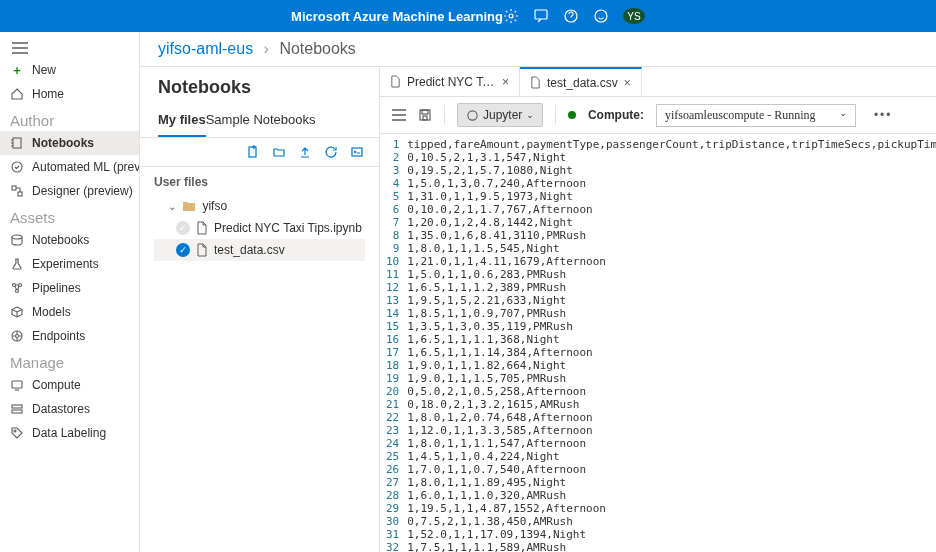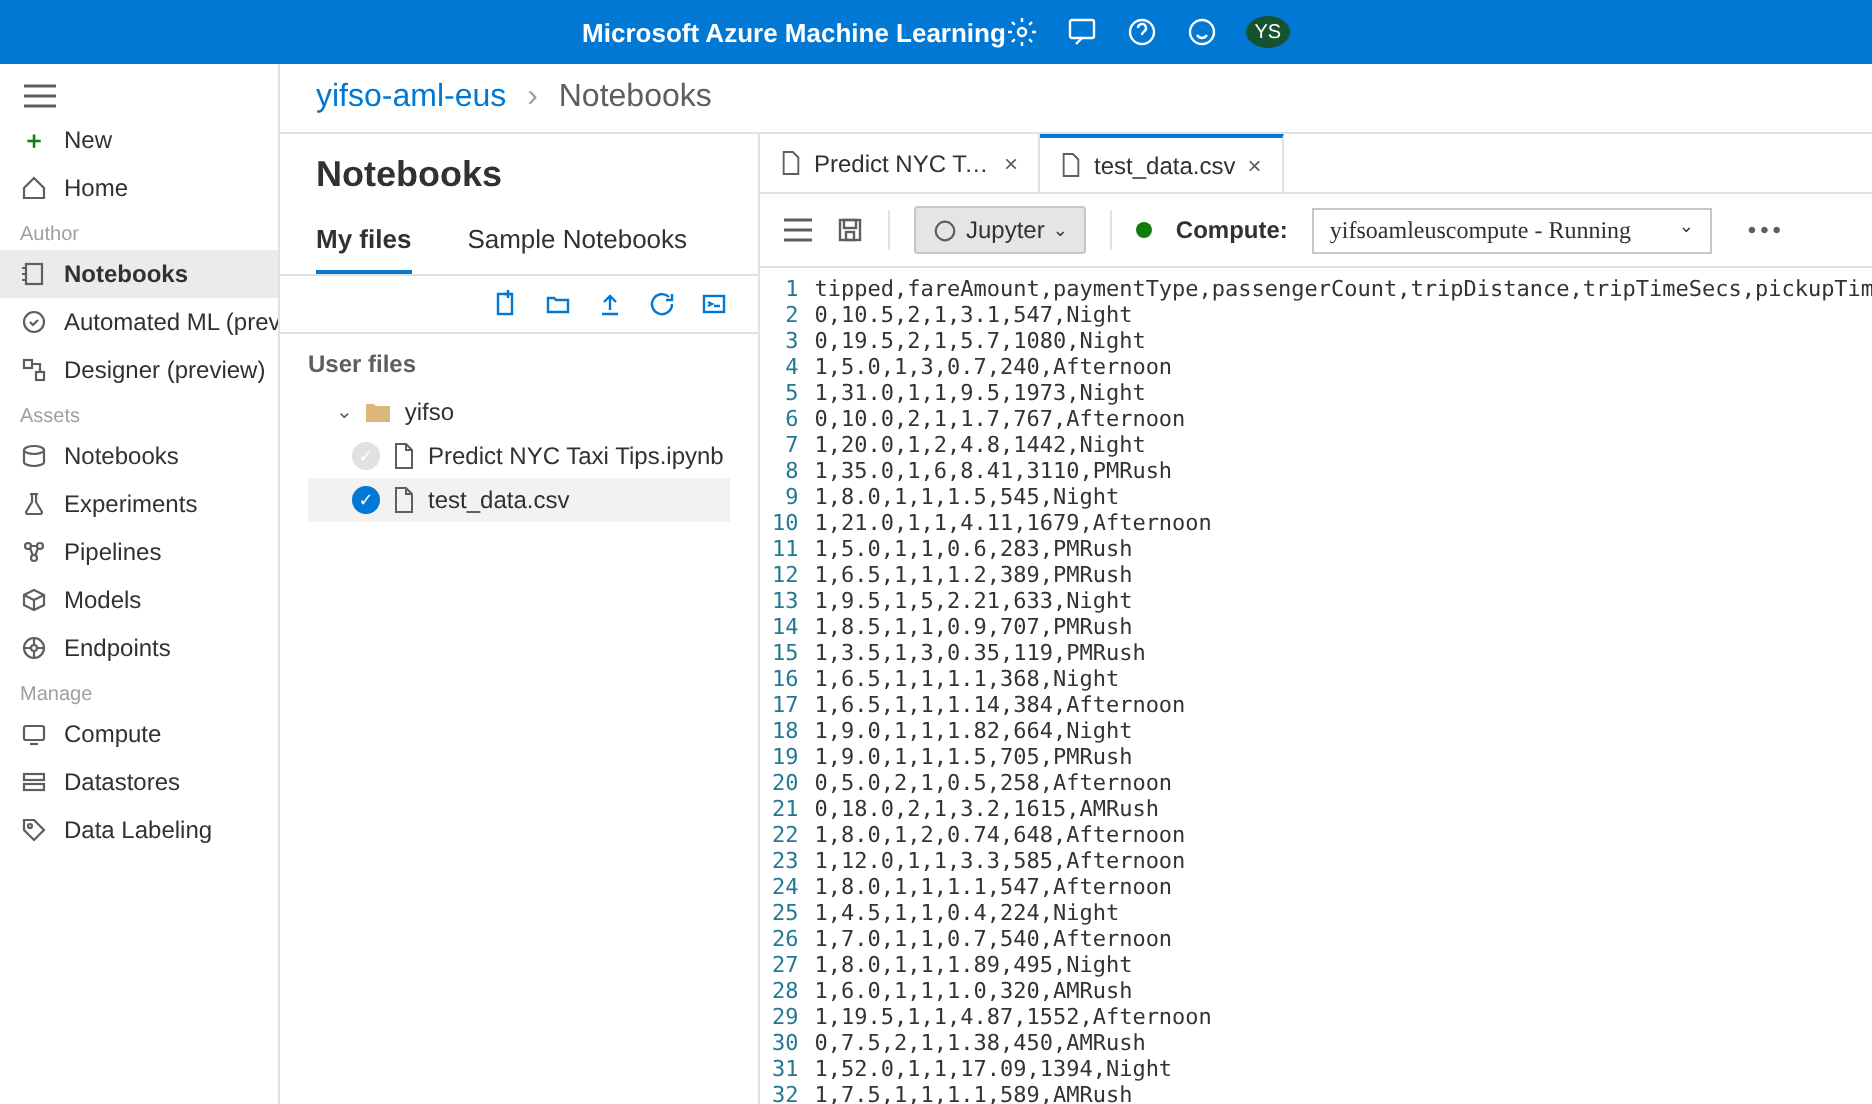--- a/index.html
+++ b/index.html
@@ -10,34 +10,34 @@
   .topbar-icons { display: flex; gap: 14px; align-items: center; }
   .topbar-icons .ic { width: 16px; height: 16px; display: flex; align-items: center; justify-content: center; cursor: pointer; }
   .avatar { width: 22px; height: 16px; border-radius: 50%; background: #14532d; color: #fff; font-size: 10px; display: flex; align-items: center; justify-content: center; font-weight: 400; }
   
   .shell { display: flex; height: 520px; }
   
   .sidebar { width: 140px; border-right: 1px solid #e1e1e1; padding-top: 6px; background: #fff; overflow: hidden; }
   .sidebar .menu-toggle { padding: 4px 12px; color: #605e5c; cursor: pointer; }
   .sidebar-item { display: flex; align-items: center; padding: 5px 10px; cursor: pointer; gap: 8px; font-size: 12px; color: #323130; white-space: nowrap; }
   .sidebar-item.active { background: #edebe9; font-weight: 600; }
-  .sidebar-section { font-size: 10px; color: #a19f9d; padding: 6px 10px 2px; text-transform: none; }
+  .sidebar-section { font-size: 15px; color: #a19f9d; padding: 6px 10px 2px; text-transform: none; }
   .sidebar .ic { width: 14px; height: 14px; display: inline-flex; align-items: center; justify-content: center; color: #605e5c; flex-shrink: 0; }
   .plus-ic { color: #107c10 !important; font-weight: bold; }
   
   .main { flex: 1; display: flex; flex-direction: column; overflow: hidden; }
   .breadcrumb { padding: 8px 18px; border-bottom: 1px solid #e1e1e1; font-size: 16px; color: #605e5c; }
   .breadcrumb a { color: #0078d4; text-decoration: none; }
   .breadcrumb .sep { margin: 0 6px; color: #a19f9d; }
   
   .body { display: flex; flex: 1; overflow: hidden; }
   
   .files-panel { width: 240px; border-right: 1px solid #e1e1e1; display: flex; flex-direction: column; }
   .page-title { font-size: 18px; font-weight: 600; padding: 10px 18px 6px; }
-  .file-tabs { display: flex; gap: 28px; padding: 0 18px; border-bottom: 1px solid #e1e1e1; }
+  .file-tabs { display: flex; gap: 0; padding: 0 18px; border-bottom: 1px solid #e1e1e1; }
   .file-tab { padding: 8px 0; font-size: 13px; cursor: pointer; border-bottom: 2px solid transparent; }
   .file-tab.active { border-bottom: 2px solid #0078d4; font-weight: 600; }
   .file-toolbar { display: flex; justify-content: flex-end; gap: 10px; padding: 6px 14px; border-bottom: 1px solid #e1e1e1; color: #0078d4; }
   .file-toolbar .ic { cursor: pointer; width: 16px; height: 16px; display: flex; align-items: center; justify-content: center; }
   .user-files { padding: 8px 14px; font-size: 12px; }
   .uf-header { font-weight: 600; color: #605e5c; margin-bottom: 6px; }
   .tree-item { display: flex; align-items: center; gap: 6px; padding: 4px 2px; cursor: pointer; font-size: 12px; }
   .tree-item.indent1 { padding-left: 14px; }
   .tree-item.indent2b { padding-left: 22px; }
   .tree-item.selected { background: #f3f2f1; }

